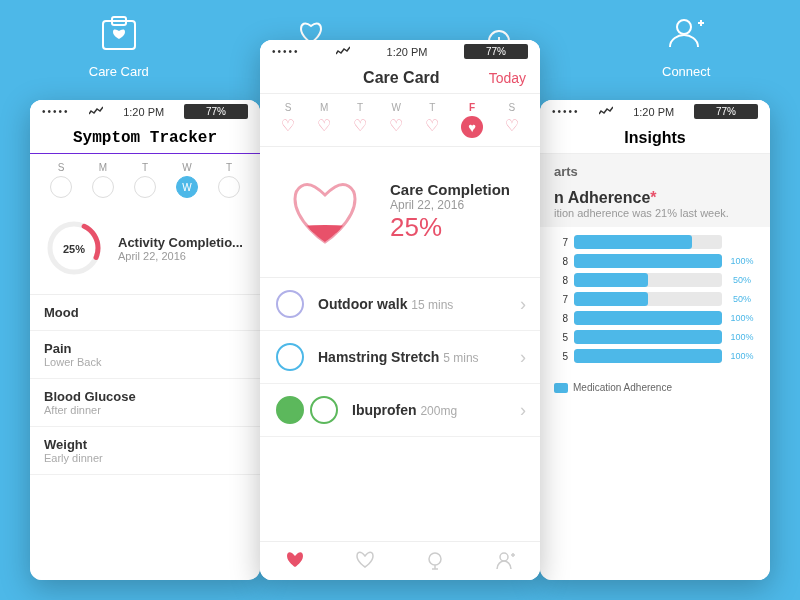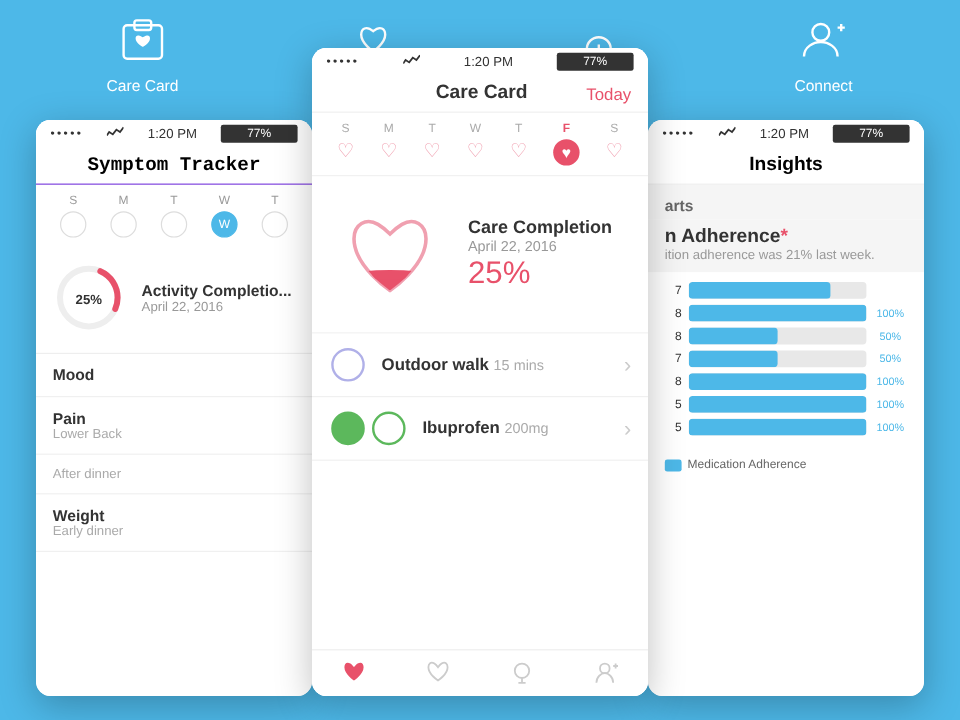--- a/index.html
+++ b/index.html
@@ -460,20 +460,21 @@
     </div>
     <div class="symptom-list">
       <div class="symptom-item">
         <div class="s-title">Mood</div>
       </div>
       <div class="symptom-item">
         <div class="s-title">Pain</div>
         <div class="s-sub">Lower Back</div>
       </div>
       <div class="symptom-item">
+        <div class="s-title">Blood Glucose</div>
         <div class="s-sub">After dinner</div>
       </div>
       <div class="symptom-item">
         <div class="s-title">Weight</div>
         <div class="s-sub">Early dinner</div>
       </div>
     </div>
   </div>
 </div>
 
@@ -550,20 +551,28 @@
       <div class="task-item">
         <div class="task-double">
           <div class="task-check" style="border-color:#b0b0e8;"></div>
         </div>
         <div class="task-info">
           <span class="t-name">Outdoor walk </span><span class="t-detail">15 mins</span>
         </div>
       </div>
       <div class="task-item">
         <div class="task-double">
+          <div class="task-check" style="border-color:#4db8e8;"></div>
+        </div>
+        <div class="task-info">
+          <span class="t-name">Hamstring Stretch </span><span class="t-detail">5 mins</span>
+        </div>
+      </div>
+      <div class="task-item">
+        <div class="task-double">
           <div class="task-check green"></div>
           <div class="task-check green2"></div>
         </div>
         <div class="task-info">
           <span class="t-name">Ibuprofen </span><span class="t-detail">200mg</span>
         </div>
       </div>
     </div>
 
     <div class="bottom-tabs">

